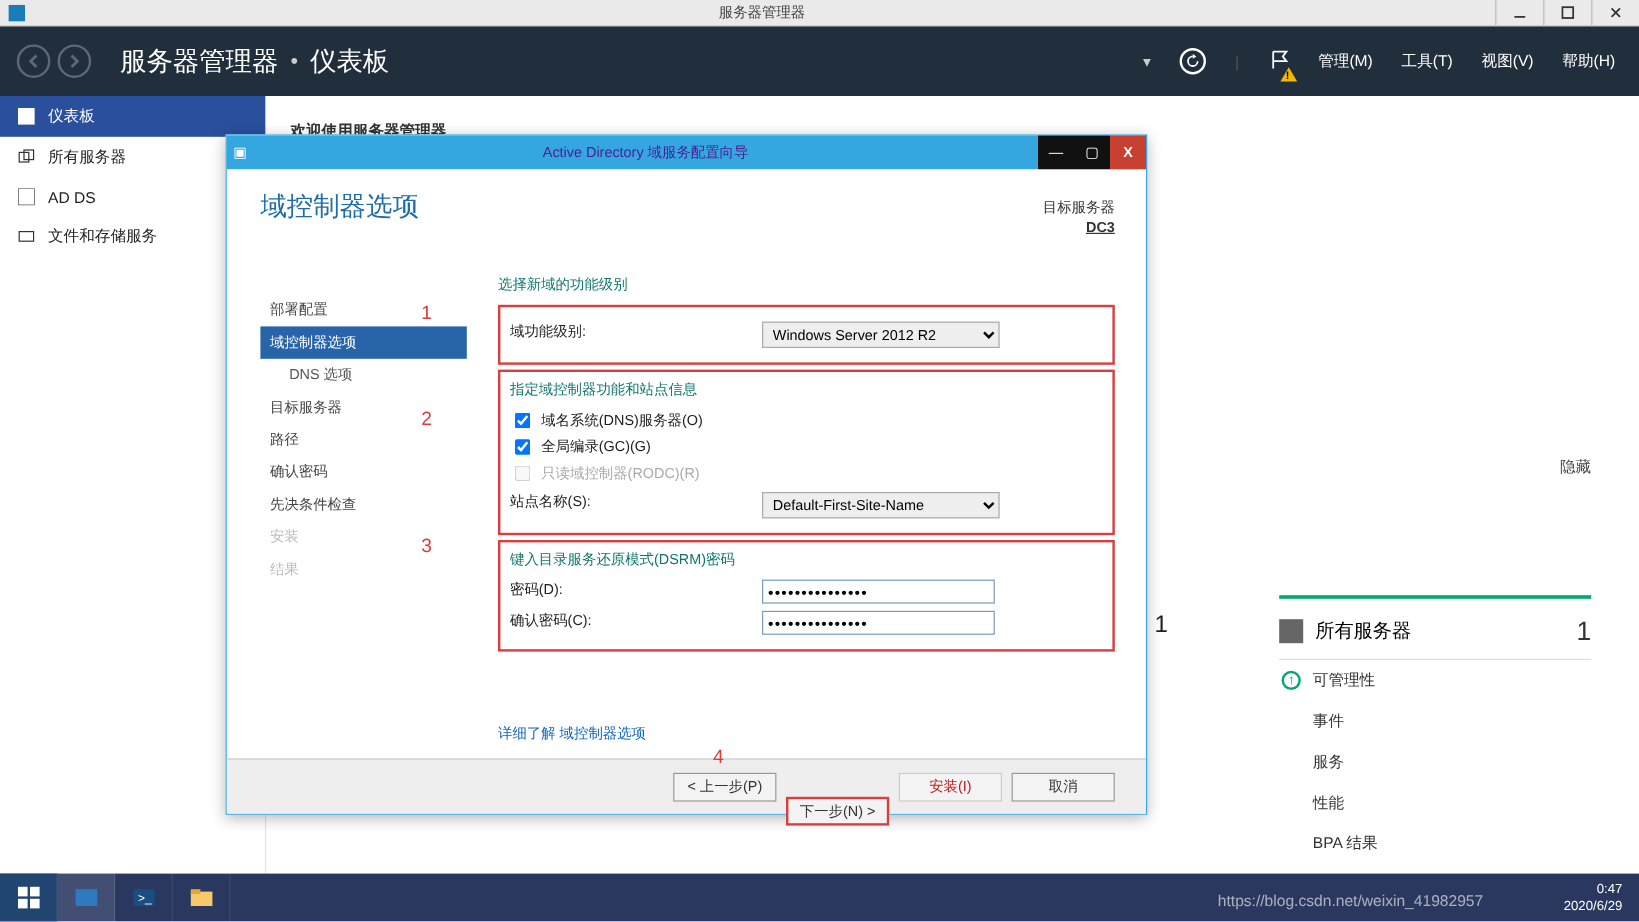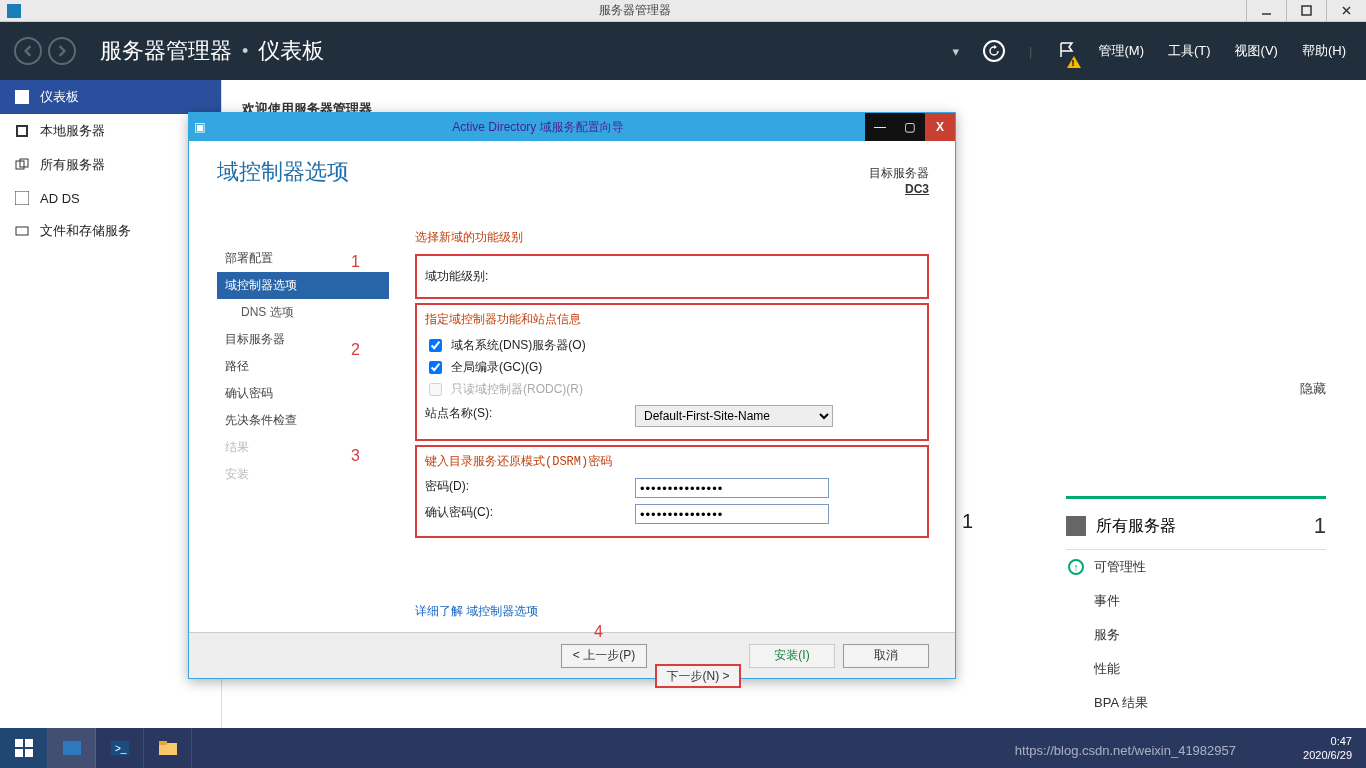--- a/index.html
+++ b/index.html
@@ -63,36 +63,36 @@
   .target { position:absolute; right:26px; top:52px; text-align:right; font-size:12px; color:#333;}
   .target .srv { font-weight:bold;text-decoration:underline;}
   .wiz-nav ul { list-style:none; padding:0; margin:86px 0 0 0;}
   .wiz-nav li { padding:5px 8px; font-size:12px; color:#444; }
   .wiz-nav li.active { background:#2764a8; color:#fff;}
   .wiz-nav li.sub { padding-left:24px; color:#555;}
   .wiz-nav li.disabled { color:#bbb;}
 
   .wiz-main { flex:1; padding:88px 26px 10px 26px; position:relative;}
 
-  .sec-label { font-size:12px; color:#c2410c; margin-bottom:8px;font-family:Liberation Mono, monospace;}
+  .sec-label { font-size:12px; color:#0f766e; margin-bottom:8px;}
   .row { display:flex; align-items:flex-start; margin:6px 0;}
   .row .label { width:210px; color:#222; }
   .row select { width:198px; height:22px; background:#eee; border:1px solid #aaa; font-size:12px; padding:2px 4px;}
   .row input[type=password] { width:194px; height:20px; border:1px solid #7a9abf; padding:2px 4px; font-size:13px; letter-spacing:1px;}
   .cb-row { display:flex; align-items:center; gap:6px; margin:3px 0; font-size:12px; color:#222;}
   .cb-row input { width:13px; height:13px;}
   .cb-row.disabled { color:#aaa;}
   .red-box { border:2px solid #d93d3d; padding:6px 8px; margin:4px 0;}
   .red-box.box1 { margin-top:4px;}
   .num { position:absolute; color:#d93d3d; font-size:16px; font-weight:400;}
   .link { color:#1164c0; position:absolute; left:26px; bottom:12px; font-size:12px;}
 
   .wiz-buttons { position:absolute; left:0; right:0; bottom:0; height:46px; background:#eee; border-top:1px solid #ccc; display:flex; justify-content:flex-end; align-items:center; gap:8px; padding-right:26px;}
   .wiz-buttons button { width:86px; height:24px; background:#f3f3f3; border:1px solid #999; font-size:12px; color:#333;}
-  .wiz-buttons button[disabled] { color:#15803d; border-color:#ccc;text-align:center;}
+  .wiz-buttons button[disabled] { color:#b91c1c; border-color:#ccc;text-align:center;}
   .wiz-buttons button.next { border:2px solid #d93d3d; line-height:18px;margin-top:40px;}
 
   
   .taskbar { position:absolute; left:0; right:0; bottom:0; height:40px; background:#2a375f; display:flex; align-items:center;}
   .taskbar .tb-btn { width:48px; height:40px; display:flex; justify-content:center; align-items:center; border-right:1px solid rgba(255,255,255,0.1);}
   .taskbar .tb-btn.start { background:#214672;}
   .taskbar .tb-btn.active { background:rgba(255,255,255,0.12);}
   .tb-right { margin-left:auto; padding-right:14px; color:#fff; font-size:11px; text-align:right; line-height:14px;}
   .watermark { position:absolute; right:130px; bottom:10px; color:rgba(255,255,255,0.6); font-size:13px;}
 </style>
@@ -167,28 +167,20 @@
 </div>
 
 <div class="sidebar">
   <div class="sb-item active">
     <span class="sb-icon">
         <svg width="14" height="14">
           <rect width="14" height="14" fill="currentColor"></rect>
         </svg>
       </span>
     <span>仪表板</span>
-  </div>
-  <div class="sb-item">
-    <span class="sb-icon">
-        <svg width="14" height="14">
-          <rect x="2" y="2" width="10" height="10" fill="none" stroke="#333" stroke-width="2"></rect>
-        </svg>
-      </span>
-    <span>本地服务器</span>
   </div>
   <div class="sb-item">
     <span class="sb-icon">
         <svg width="14" height="14">
           <rect x="1" y="3" width="8" height="8" fill="none" stroke="#333"></rect>
           <rect x="5" y="1" width="8" height="8" fill="none" stroke="#333"></rect>
         </svg>
       </span>
     <span>所有服务器</span>
   </div>
@@ -266,30 +258,31 @@
   <div class="wiz-body">
     <div class="wiz-nav">
       <ul>
         <li>部署配置</li>
         <li class="active">域控制器选项</li>
         <li class="sub">DNS 选项</li>
         <li>目标服务器</li>
         <li>路径</li>
         <li>确认密码</li>
         <li>先决条件检查</li>
+        <li class="disabled">安装</li>
         <li class="disabled">结果</li>
-        <li class="disabled">安装</li>
       </ul>
     </div>
 
     <div class="wiz-main">
       <div class="sec-label">选择新域的功能级别</div>
       <div class="red-box box1">
         <div class="row">
           <span class="label">域功能级别:</span>
+          <select><option>Windows Server 2012 R2</option></select>
         </div>
       </div>
       <span class="num" style="left:-38px; top:112px;">1</span>
 
       <div class="red-box">
         <div class="sec-label">指定域控制器功能和站点信息</div>
         <div class="cb-row">
             <input type="checkbox" checked="" style="">
             <span>域名系统(DNS)服务器(O)</span>
           </div>

